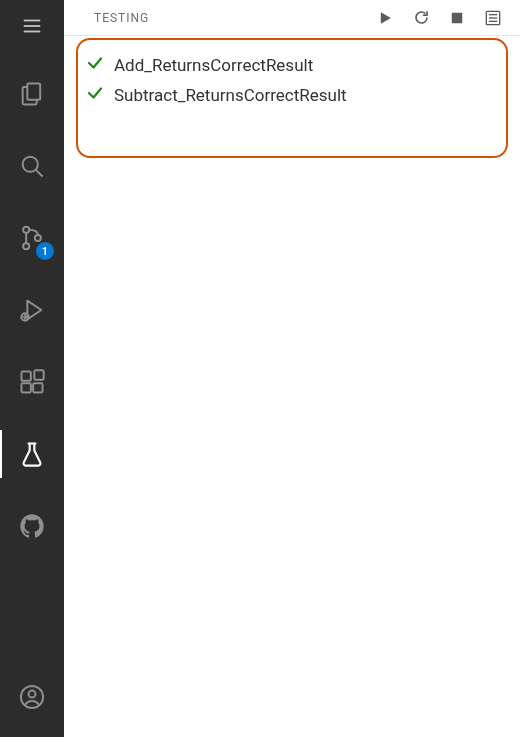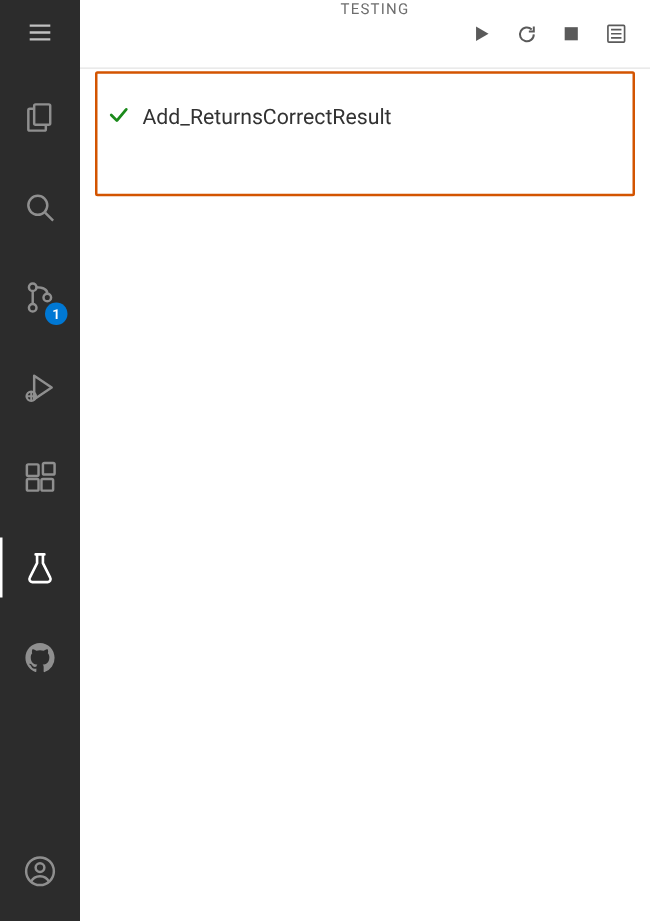--- a/index.html
+++ b/index.html
@@ -69,26 +69,25 @@
       padding: 0 4px;
     }
     .bottom-spacer { flex: 1; }
     .sidebar-panel {
       flex: 1;
       background: #ffffff;
       display: flex;
       flex-direction: column;
     }
     .panel-header {
-      height: 55px;
+      height: 36px;
       display: flex;
       align-items: center;
       padding: 0 14px 0 30px;
       border-bottom: 1px solid #e4e4e4;
-      flex-direction: column;
     }
     .panel-title {
       font-size: 12px;
       letter-spacing: 1px;
       color: #6e6e6e;
       font-weight: 400;
     }
     .panel-actions {
       margin-left: auto;
       display: flex;
@@ -104,22 +103,22 @@
       cursor: pointer;
       color: #5a5a5a;
     }
     .panel-body {
       padding: 0 12px;
       flex: 1;
       overflow: auto;
     }
     .highlight-box {
       border: 2px solid #d35400;
-      border-radius: 2px;
-      padding: 20px 8px 46px 8px;
+      border-radius: 14px;
+      padding: 10px 8px 46px 8px;
       margin-top: 2px;
     }
     .test-item {
       display: flex;
       align-items: center;
       gap: 10px;
       padding: 4px 0;
       cursor: pointer;
     }
     .test-item .check svg { width: 18px; height: 18px; }
@@ -244,16 +243,24 @@
         <span class="check">
           <svg viewBox="0 0 24 24">
               <path d="M4 12 L10 18 L20 6" fill="none" stroke="#1b8a1b" stroke-width="3" stroke-linecap="round" stroke-linejoin="round"></path>
             </svg>
         </span>
         <span class="test-name">Add_ReturnsCorrectResult</span>
       </div>
 
 
 
+      <div class="test-item">
+        <span class="check">
+          <svg viewBox="0 0 24 24">
+              <path d="M4 12 L10 18 L20 6" fill="none" stroke="#1b8a1b" stroke-width="3" stroke-linecap="round" stroke-linejoin="round"></path>
+            </svg>
+        </span>
+        <span class="test-name">Subtract_ReturnsCorrectResult</span>
+      </div>
 
     </div>
   </div>
 </div>
 
 </body></html>

